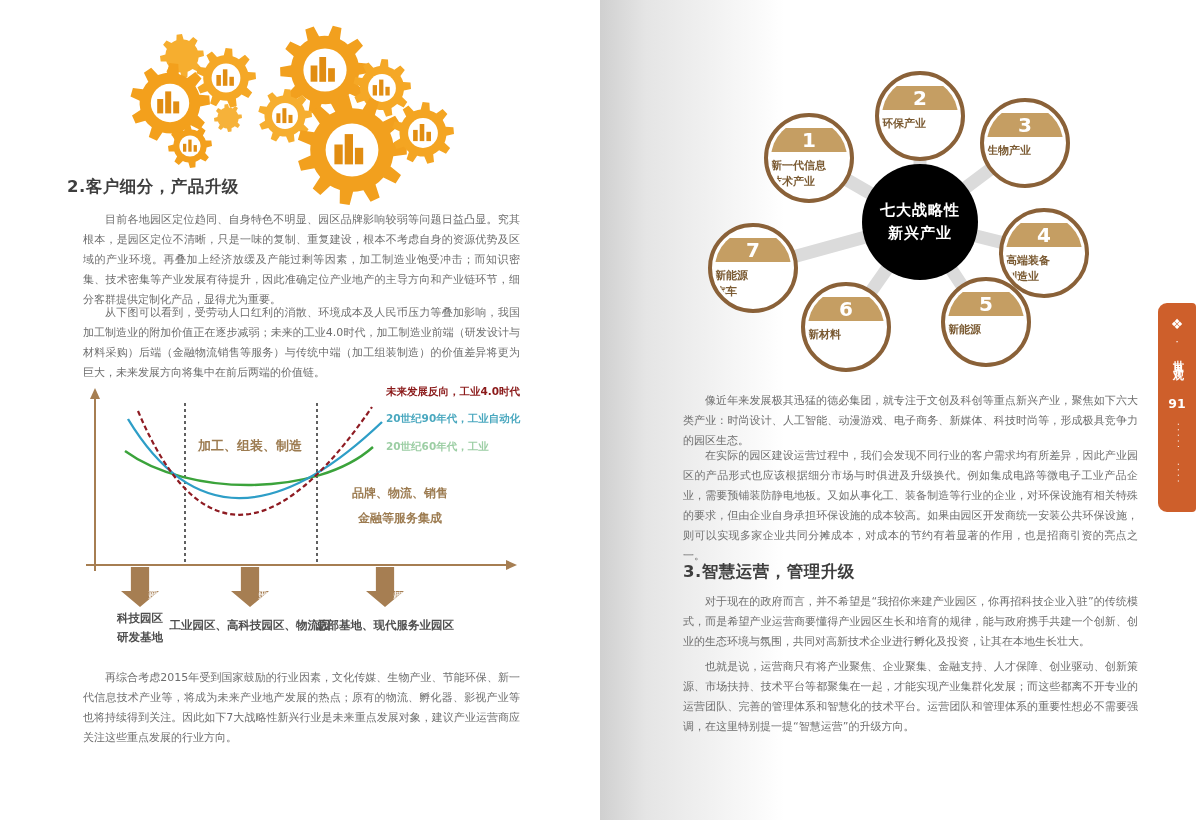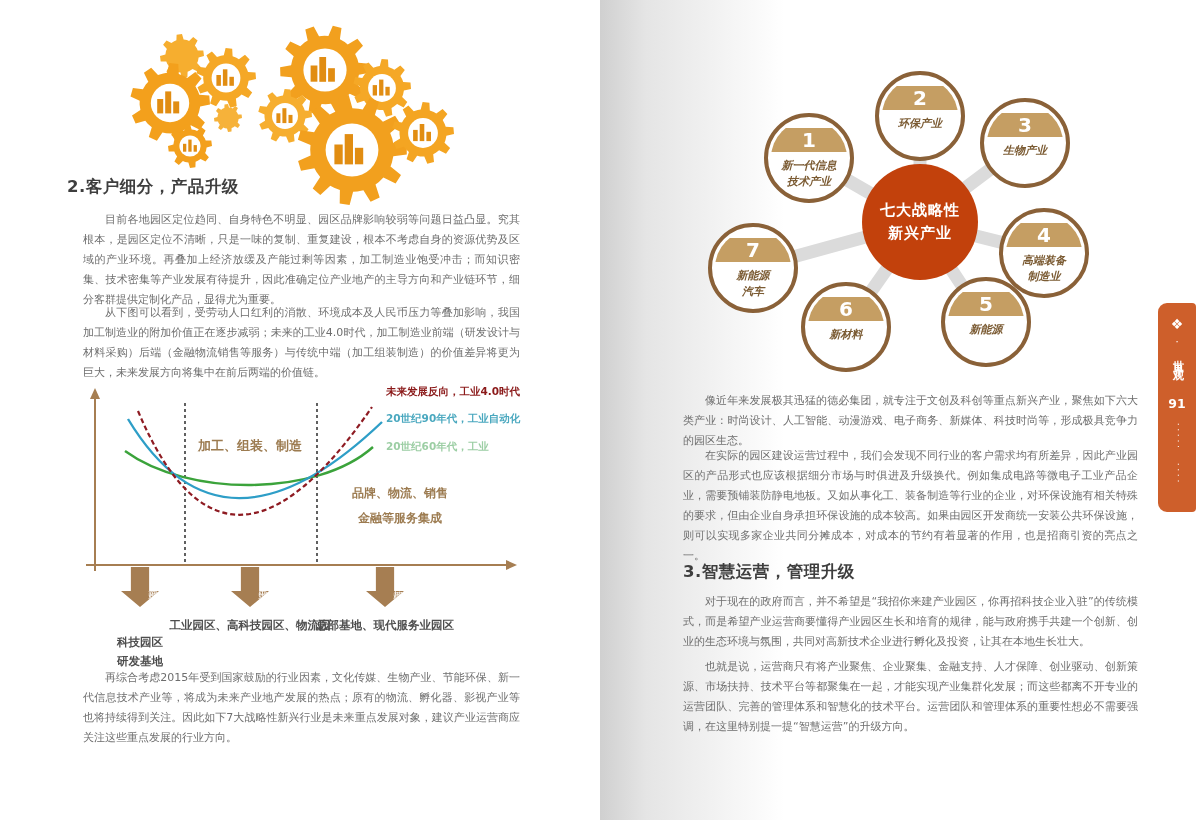--- a/index.html
+++ b/index.html
@@ -24,40 +24,40 @@
   .cl{position:absolute;font-weight:bold;color:#9c7b50;text-align:center;}
   .cl-mid{left:100px;top:54px;width:140px;font-size:13px;}
   .cl-left{left:15px;top:98px;width:100px;font-size:12px;line-height:25px;}
   .cl-right{left:240px;top:98px;width:160px;font-size:12px;line-height:25px;}
   .arrow{position:absolute;top:184px;width:38px;height:40px;background:#a67e52;
          clip-path:polygon(50% 100%,0 60%,26% 60%,26% 0,74% 0,74% 60%,100% 60%);}
   .arrow span{position:absolute;top:2px;left:0;right:0;display:flex;justify-content:center;
               writing-mode:vertical-rl;margin:0 auto;color:#fff;font-size:9px;letter-spacing:2px;height:30px;}
   .ar1{left:41px;} .ar2{left:151px;} .ar3{left:286px;}
   .bl{position:absolute;font-size:11.5px;font-weight:bold;color:#4e4e4e;text-align:center;line-height:19px;}
-  .bl1{left:10px;top:226px;width:100px;margin-top:24px;}
+  .bl1{left:10px;top:226px;width:100px;}
   .bl2{left:60px;top:233px;width:220px;font-family:Liberation Serif, serif;}
   .bl3{left:205px;top:233px;width:200px;}
   
   .gutter{position:absolute;left:600px;top:0;width:185px;height:820px;pointer-events:none;
           background:linear-gradient(to right,rgba(40,40,40,.22),rgba(40,40,40,.12) 25%,rgba(40,40,40,0) 100%);}
   
   .diagram{position:absolute;left:690px;top:55px;width:420px;height:330px;}
   .spokes{position:absolute;left:0;top:0;}
   .hub{position:absolute;left:172px;top:109px;width:116px;height:116px;border-radius:50%;
-       background:#c2410c;display:flex;flex-direction:column;align-items:center;justify-content:center;
+       background:#000000;display:flex;flex-direction:column;align-items:center;justify-content:center;
        color:#fff;font-weight:bold;font-size:15px;line-height:23px;letter-spacing:1px;}
   .node{position:absolute;width:90px;height:90px;border:4px solid #8a6138;border-radius:50%;
         background:#fff;box-sizing:border-box;}
   .inner{position:absolute;inset:3px;border-radius:50%;overflow:hidden;}
   .seg{position:absolute;top:10%;left:0;right:0;height:32%;background:#c59e63;
        display:flex;align-items:center;justify-content:center;}
   .seg span{color:#fff;font-size:20px;font-weight:bold;}
-  .nlabel{position:absolute;top:50%;left:0;right:0;text-align:center;color:#7b5b33;
-          font-size:11px;font-weight:bold;line-height:16px;font-style:italic;}
+  .nlabel{position:absolute;top:50%;left:0;right:0;color:#7b5b33;
+          font-size:11px;font-weight:bold;line-height:16px;}
   .nlabel span{display:block;}
   .n1{left:74px;top:58px;} .n2{left:185px;top:16px;} .n3{left:290px;top:43px;}
   .n4{left:309px;top:153px;} .n5{left:251px;top:222px;} .n6{left:111px;top:227px;}
   .n7{left:18px;top:168px;}
   
   .rp1{left:683px;top:391px;width:455px;}
   .rp2{left:683px;top:446px;width:455px;}
   .h3r{left:683px;top:561px;}
   .rp3{left:683px;top:592px;width:455px;}
   .rp4{left:683px;top:657px;width:455px;}

